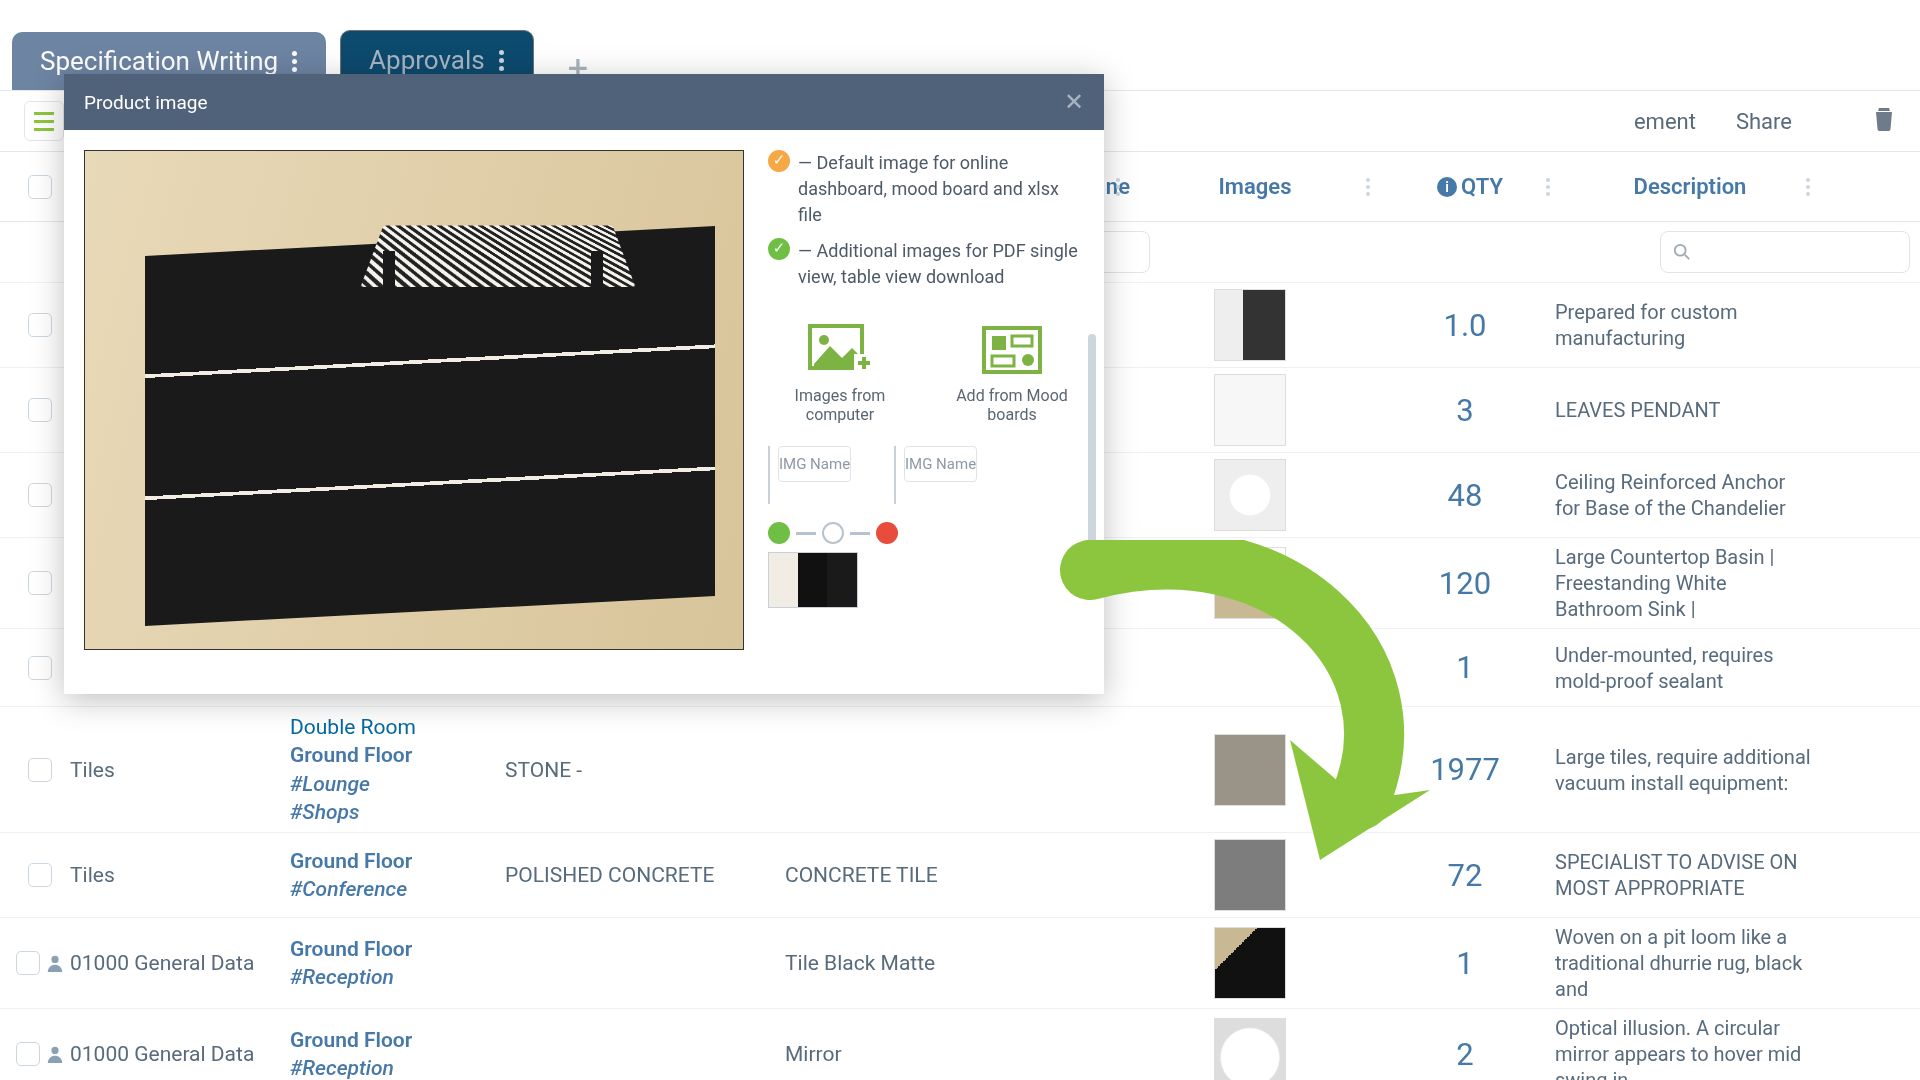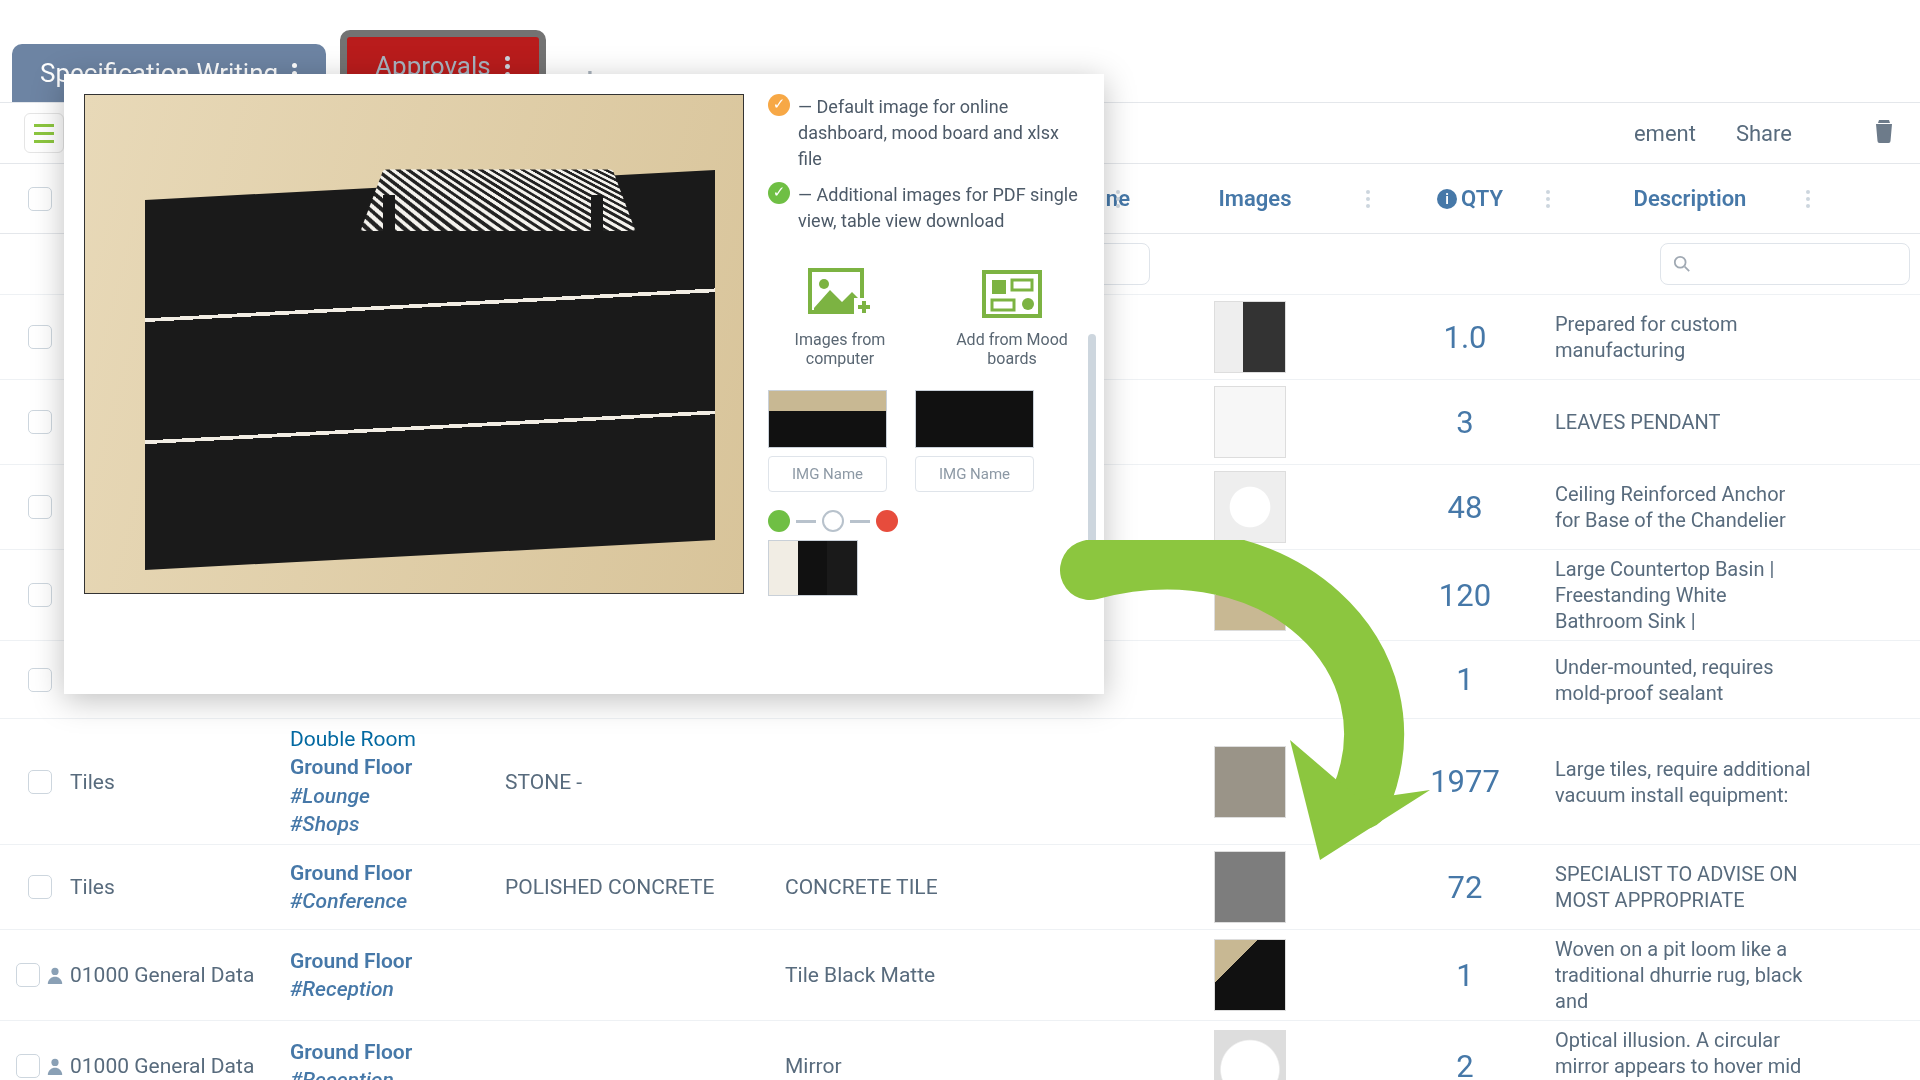--- a/index.html
+++ b/index.html
@@ -17,22 +17,22 @@
   display: flex;
   align-items: flex-end;
   gap: 14px;
   padding: 30px 0 0 12px;
 }
 .tab {
   padding: 14px 28px;
   border-radius: 10px 10px 0 0;
   font-size: 26px;
   color: #a8b4c0;
-  background: #b91c1c;
-  border: 7px solid #737373;
+  background: #0c4a6e;
+  border: 1px solid #737373;
   display: flex;
   align-items: center;
   gap: 14px;
 }
 .tab.active {
   background: #6d84a3;
   color: #fff;
   border: none;
 }
 .tab-more { width: 6px; display: flex; flex-direction: column; gap: 3px; }
@@ -165,21 +165,21 @@
 .legend .row-l { display:flex; gap:8px; margin-bottom:10px; }
 .badge { width:22px; height:22px; border-radius:50%; flex-shrink:0; display:flex; align-items:center; justify-content:center; color:#fff; font-size:15px; }
 .badge.orange { background:#f7a846; }
 .badge.green { background:#6fbf44; }
 
 .upload-opts { display:flex; gap:28px; margin-top:24px; justify-content:space-around; }
 .upload-opt { display:flex; flex-direction:column; align-items:center; gap:10px; color:#5a6773; font-size:16px; text-align:center; width:130px; }
 .upload-opt svg { width:64px; height:52px; }
 
 .thumbs-row { display:flex; gap:28px; margin-top:22px; }
-.thumb-col { width:119px; display:flex; flex-direction:column; gap:8px; }
+.thumb-col { width:98px; display:flex; gap:8px; }
 .thumb-img { height:58px; background:#1a1a1a; border:1px solid #c9d0d8; }
 .thumb-img.t1 { background:linear-gradient(to bottom,#c8b893 35%,#111 35%);}
 .thumb-img.t2 { background:#111; }
 .thumb-name{ height:36px; border:1px solid #dfe4ea; border-radius:4px; font-size:15px; color:#8d99a5; display:flex; align-items:center; justify-content:center; }
 
 .toggle-row { display:flex; align-items:center; gap:6px; margin-top:18px; }
 .tog-dot { width:22px; height:22px; border-radius:50%; }
 .tog-dot.green{ background:#6fbf44;}
 .tog-dot.white{ background:#fff; border:2px solid #b8c2cc;}
 .tog-dot.red{ background:#e74c3c;}
@@ -434,20 +434,24 @@
       <div class="prod2">Mirror</div>
       <div class="img-thumb">
         <div class="thumb" style="background:radial-gradient(circle at 50% 55%,#fff 55%,#ddd 58%);"></div>
       </div>
       <div class="qty">2</div>
       <div class="desc">Optical illusion. A circular mirror appears to hover mid swing in</div>
     </div>
   </div>
 
 <div class="modal">
+  <div class="modal-head">
+    <span>Product image</span>
+    <span class="modal-close">✕</span>
+  </div>
   <div class="modal-body">
     <div class="main-image">
       <div class="floor"></div>
       <div class="rug"></div>
       <div class="chair">
           <div class="seat"></div>
           <div class="leg l1"></div>
           <div class="leg l2"></div>
         </div>
     </div>

